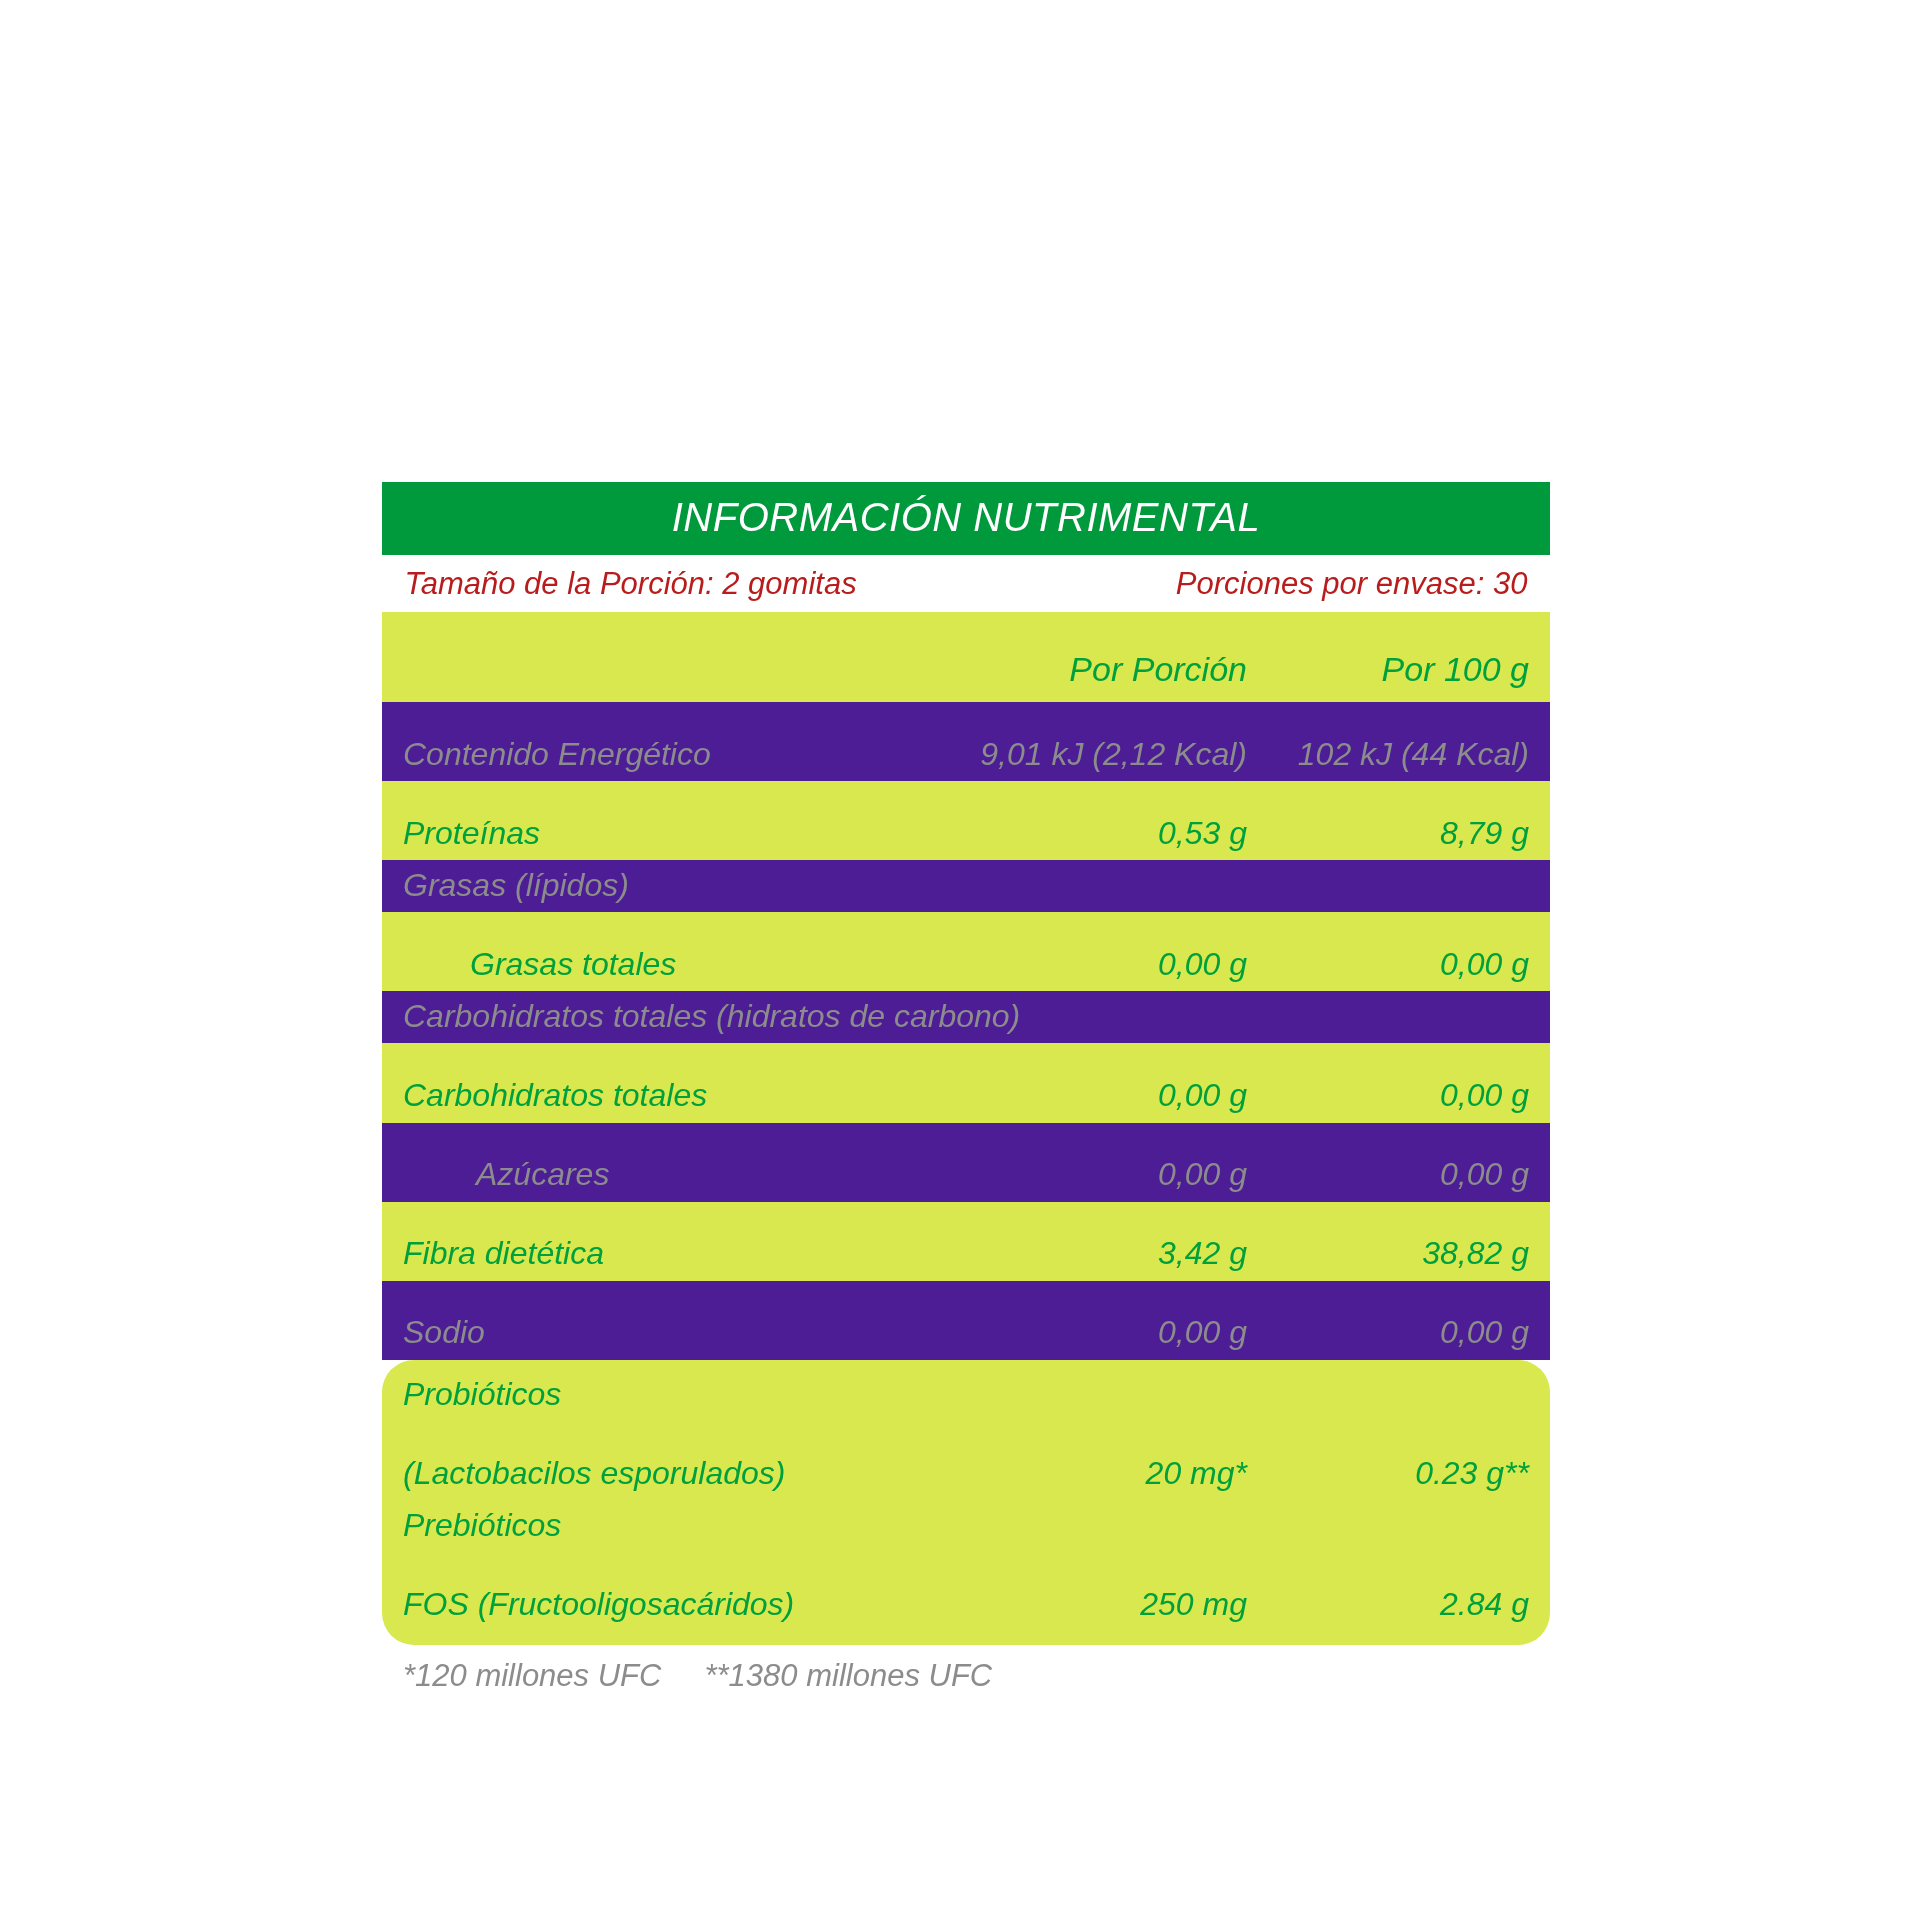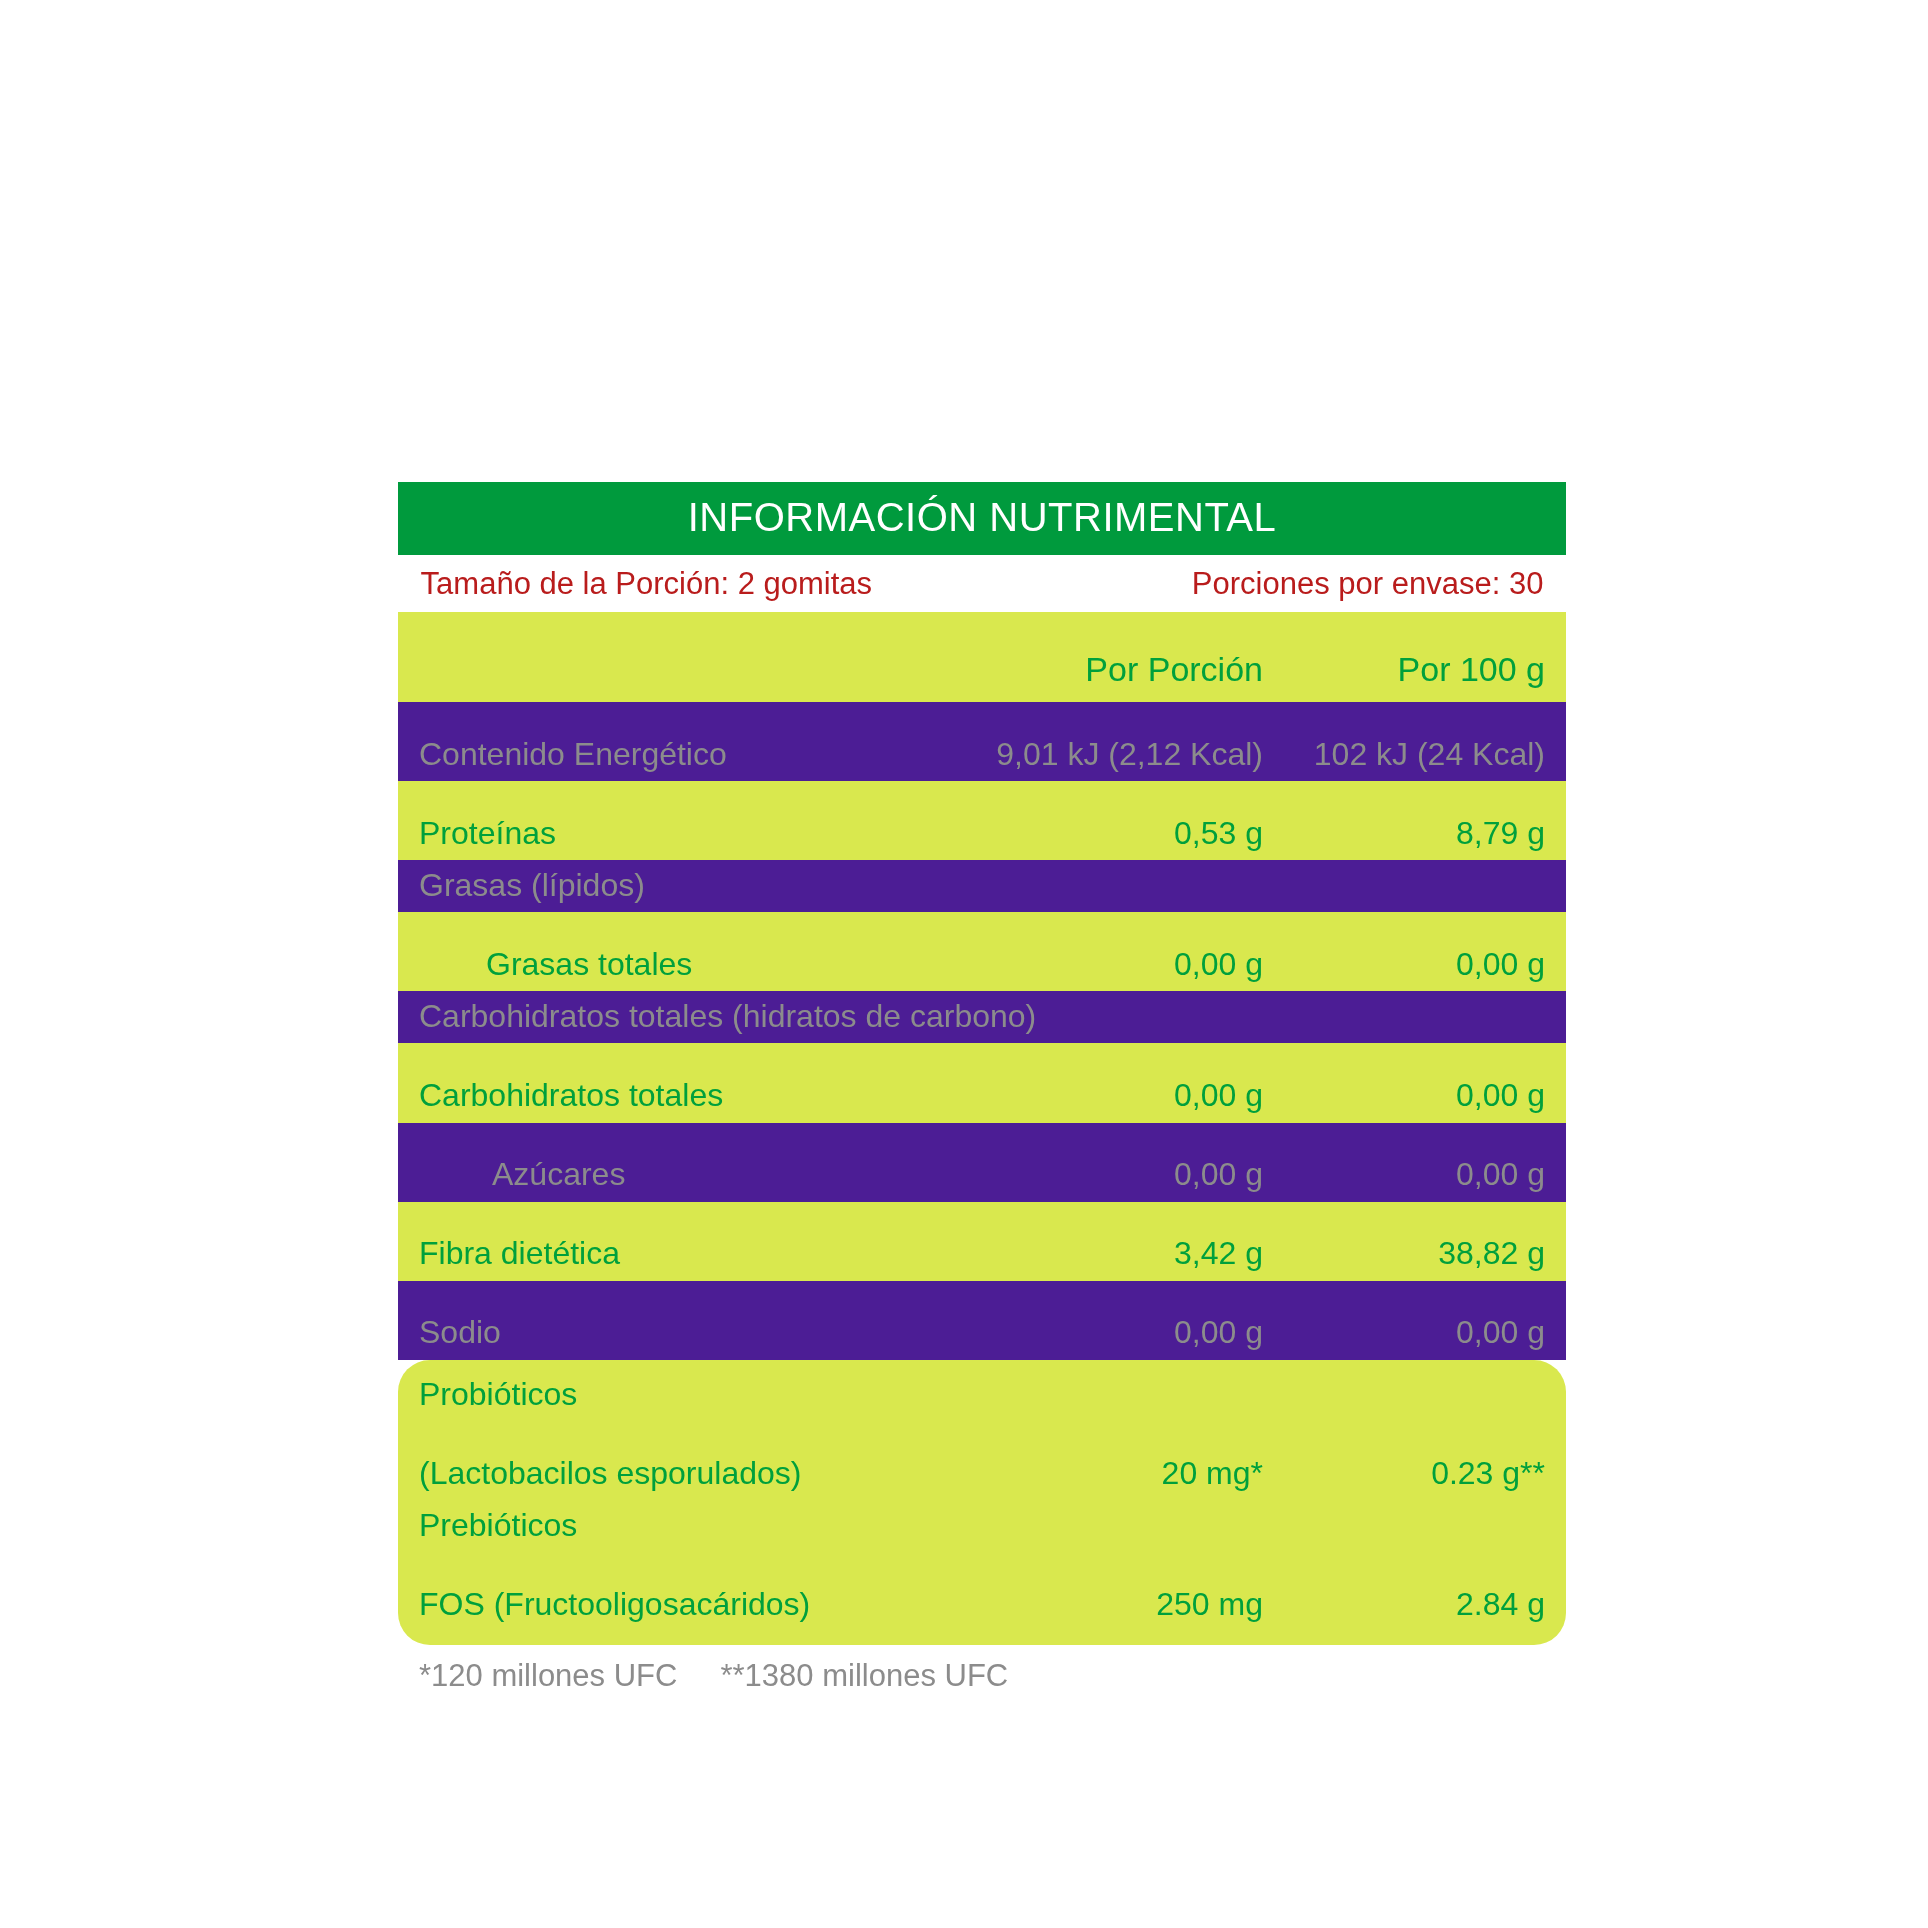--- a/index.html
+++ b/index.html
@@ -10,23 +10,24 @@
   body {
     width: 1928px;
     height: 1928px;
     font-family: "Liberation Sans", sans-serif;
     position: relative;
     overflow: hidden;
   }
 
   #panel {
     position: absolute;
-    left: 398px;
+    left: 382px;
     top: 482px;
     width: 1168px;
+    font-style: italic;
   }
 
   
   .nut-header {
     background: #009a3d;
     color: #ffffff;
     text-align: center;
     font-size: 40px;
     letter-spacing: 0.5px;
     padding: 13px 0 15px 0;
@@ -125,21 +126,21 @@
 
   <div class="row yellow colhead">
     <div class="label"></div>
     <div class="c1 green-text">Por Porción</div>
     <div class="c2 green-text">Por 100 g</div>
   </div>
 
   <div class="row white">
     <div class="label gray-text">Contenido Energético</div>
     <div class="c1 gray-text">9,01 kJ (2,12 Kcal)</div>
-    <div class="c2 gray-text">102 kJ (24 Kcal)</div>
+    <div class="c2 gray-text">102 kJ (44 Kcal)</div>
   </div>
 
   <div class="row yellow">
     <div class="label green-text">Proteínas</div>
     <div class="c1 green-text">0,53 g</div>
     <div class="c2 green-text">8,79 g</div>
   </div>
 
   <div class="row white single">
     <div class="label gray-text">Grasas (lípidos)</div>

